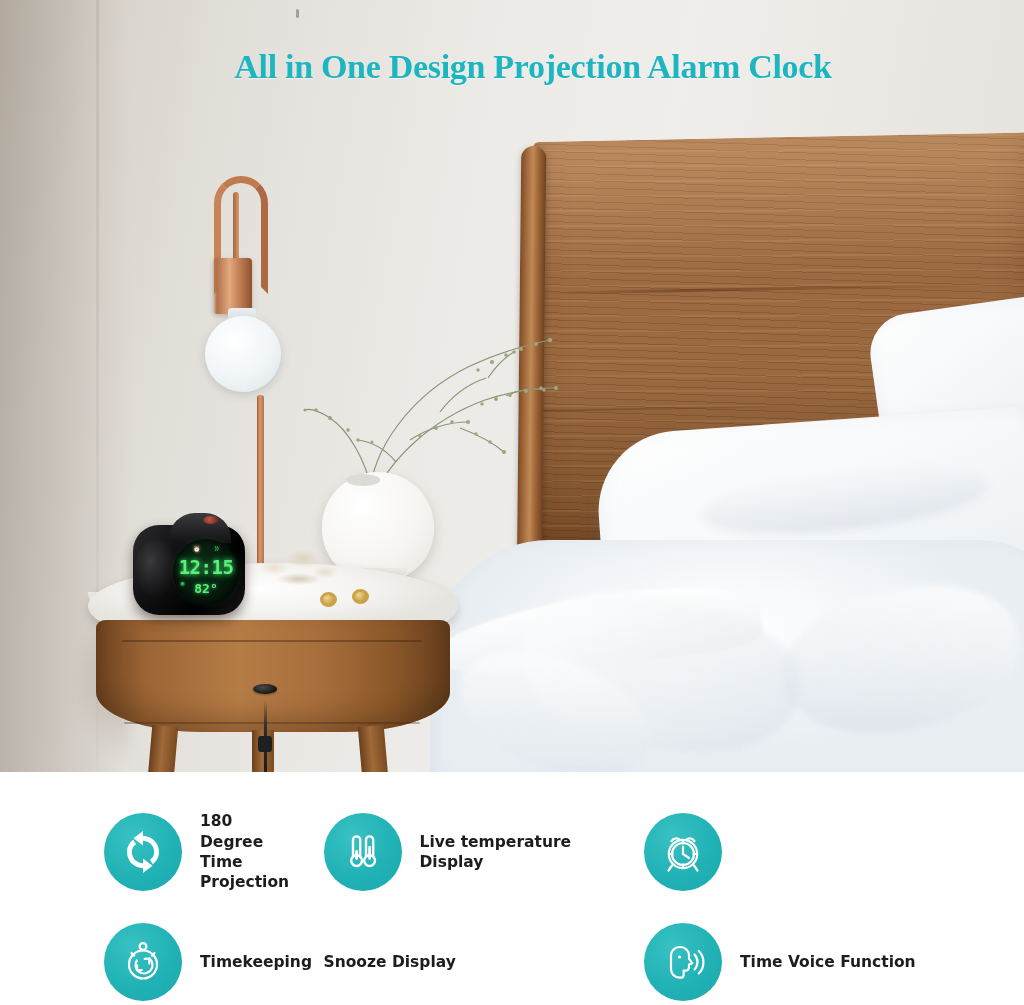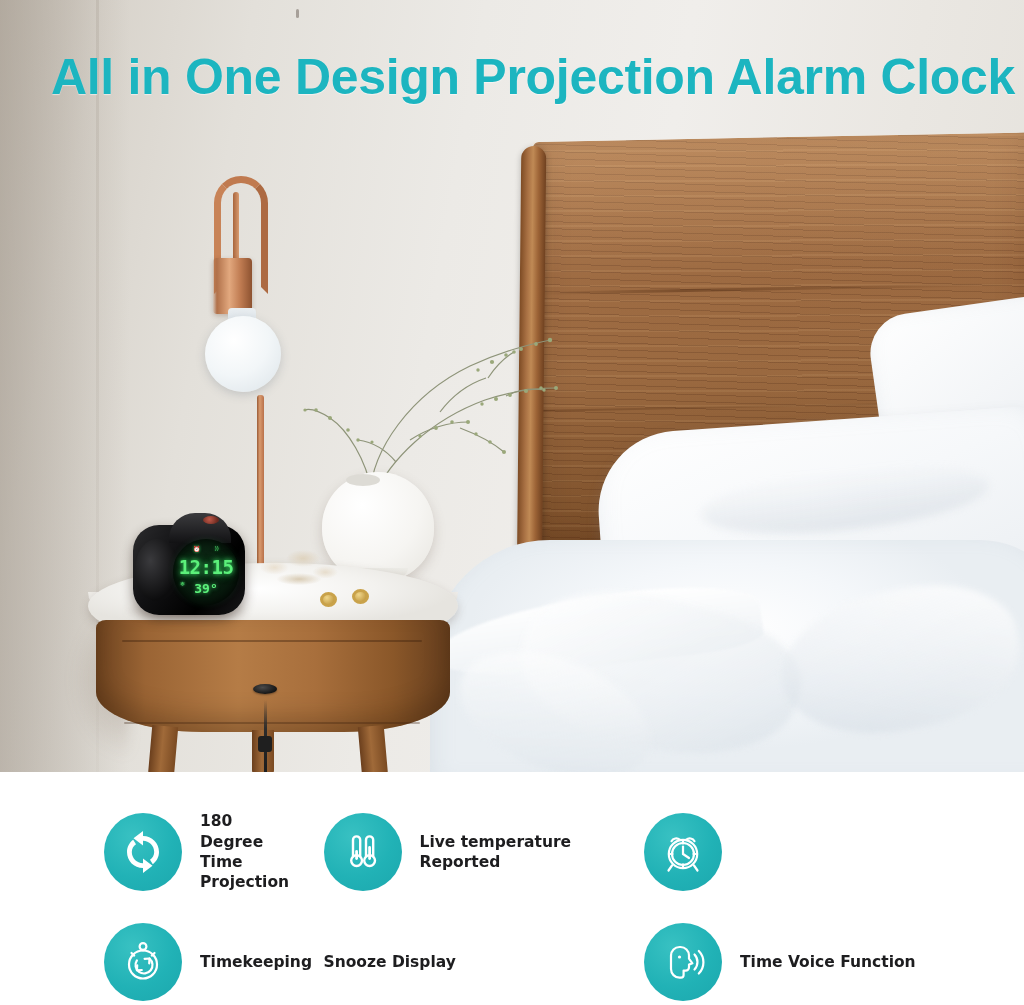--- a/index.html
+++ b/index.html
@@ -404,22 +404,22 @@
   }
 
   
   .title-band {
     position: absolute;
     left: 0; top: 48px;
     width: 1024px;
     text-align: center;
   }
   .title-text {
-    font-family: Liberation Sans, sans-serif;
-    font-size: 50px;
+    font-family: Liberation Serif, serif;
+    font-size: 34px;
     font-weight: bold;
     color: #1cb5c0;
     letter-spacing: -0.3px;
     white-space: nowrap;
     text-shadow: 0 1px 1px rgba(255,255,255,.55);
     padding-left: 42px;
   }
 
   
   .features {
@@ -576,21 +576,21 @@
       <div class="clock-proj"></div>
       <div class="clock-proj-lens"></div>
       <div class="clock-side"></div>
       <div class="clock-face">
         <div class="lcd-top-icons">
           <span>⏰</span>
           <span>))</span>
         </div>
         <div class="lcd-small-left">❄</div>
         <div class="lcd-time">12:15</div>
-        <div class="lcd-temp">39°</div>
+        <div class="lcd-temp">82°</div>
       </div>
     </div>
   </div>
 
   <div class="title-band">
     <div class="title-text">All in One Design Projection Alarm Clock</div>
   </div>
 
   <div class="features">
 
@@ -616,21 +616,21 @@
               <path d="M14 28 L14 12 a3.6 3.6 0 0 1 7.2 0 L21.2 28"></path>
               <circle cx="17.6" cy="32.6" r="5.4"></circle>
               <path d="M27 28 L27 12 a3.6 3.6 0 0 1 7.2 0 L34.2 28"></path>
               <circle cx="30.6" cy="32.6" r="5.4"></circle>
             </g>
             <rect x="16.2" y="22" width="2.8" height="10" rx="1.4" fill="#ffffff"></rect>
             <rect x="29.2" y="18" width="2.8" height="14" rx="1.4" fill="#ffffff"></rect>
           </svg>
         </div>
         <div class="feat-label">Live temperature
-Reported</div>
+Display</div>
       </div>
 
       <div class="feat-cell c3">
         <div class="feat-icon">
           <svg width="50" height="50" viewBox="0 0 50 50">
             <g stroke="#ffffff" stroke-width="2.2" fill="none" stroke-linecap="round">
               <circle cx="25" cy="27" r="14.2"></circle>
               <circle cx="25" cy="27" r="11"></circle>
               <path d="M25 27 L25 19.5"></path>
               <path d="M25 27 L31 31"></path>

